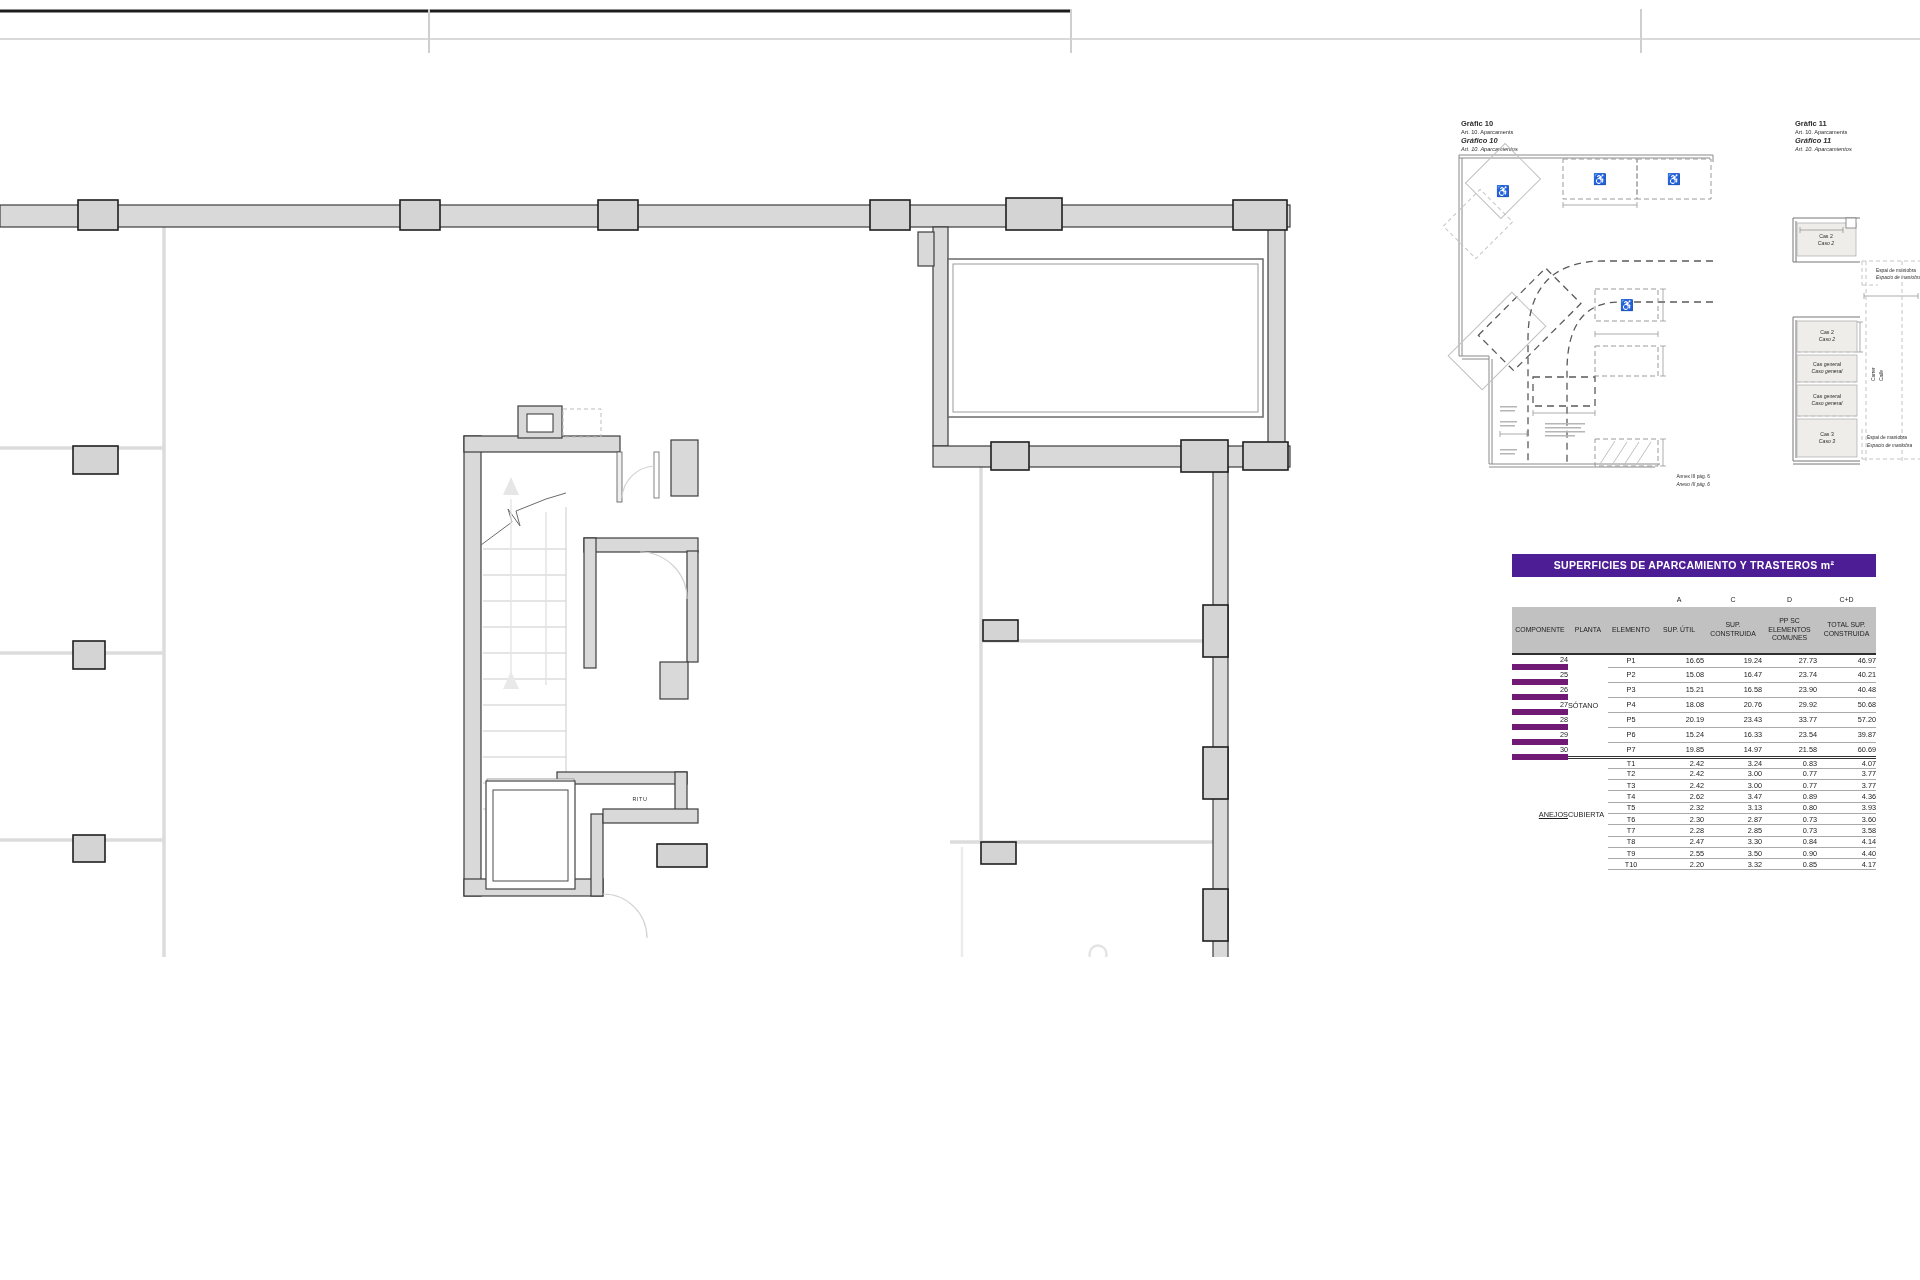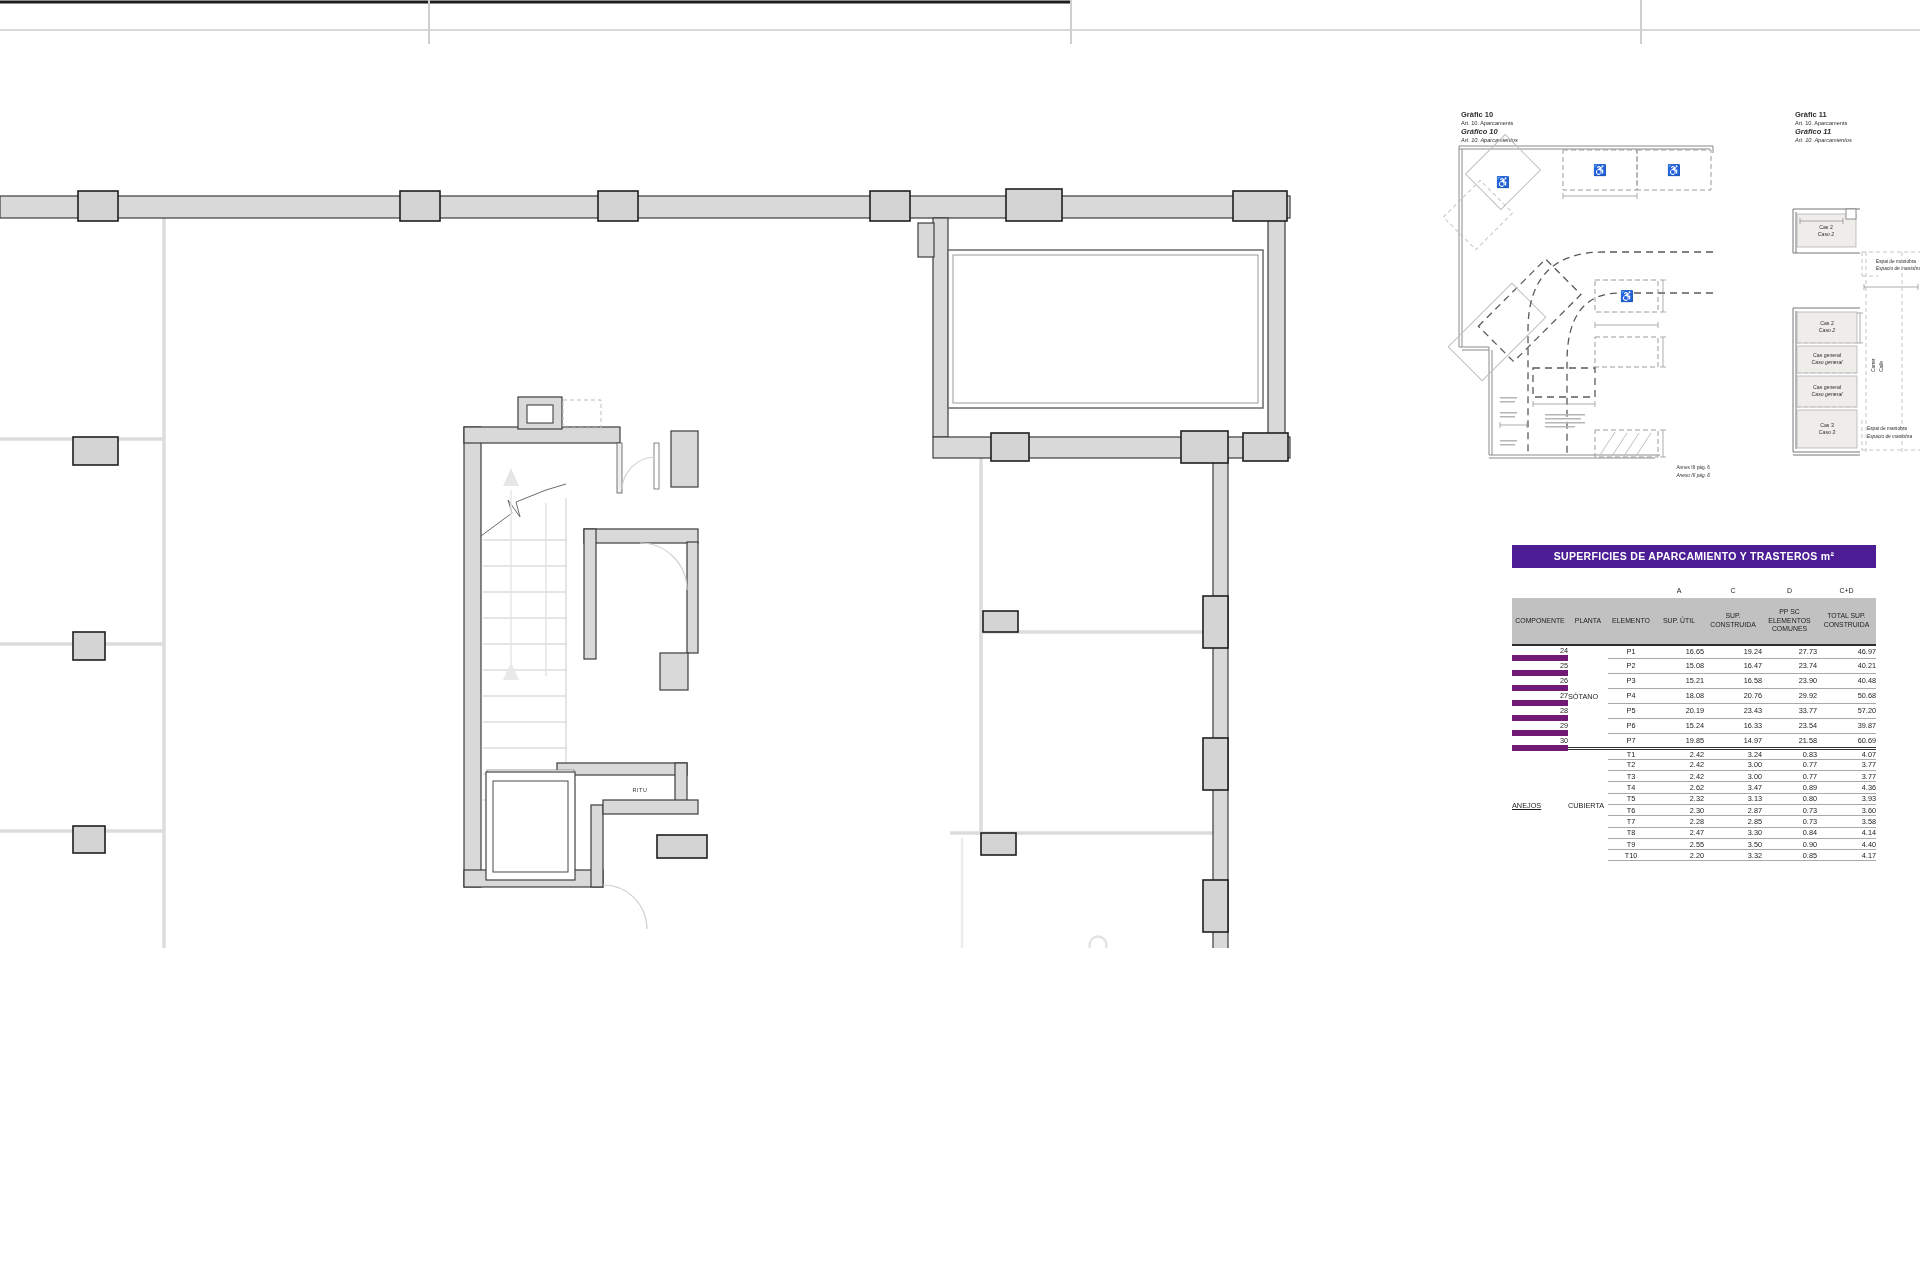--- a/index.html
+++ b/index.html
@@ -1,17 +1,17 @@
 <!DOCTYPE html>
 <html><head>
 <meta charset="utf-8">
 <style>
   html,body{margin:0;padding:0;background:#fff;}
   #sheet{position:relative;width:1920px;height:948px;background:#ffffff;overflow:hidden;
-         font-family:"Liberation Sans", sans-serif;}
+         font-family:"Liberation Sans", sans-serif;margin-top:9px;}
   svg{position:absolute;left:0;top:0;}
   .wall{fill:#d9d9d9;stroke:#3c3c3c;stroke-width:1.2;}
   .col{fill:#d4d4d4;stroke:#1f1f1f;stroke-width:1.6;}
   .lt{stroke:#dcdcdc;stroke-width:3.5;fill:none;}
   .vlt{stroke:#ececec;stroke-width:2.5;fill:none;}
   .tread{stroke:#cbcbcb;stroke-width:1;fill:none;}
   .arc{stroke:#d2d2d2;stroke-width:1.2;fill:none;}
   .g10line{stroke:#8a8a8a;stroke-width:1;fill:none;}
   .gdash{stroke:#9a9a9a;stroke-width:1;fill:none;stroke-dasharray:5 3;}
   .gdashb{stroke:#5a5a5a;stroke-width:1.3;fill:none;stroke-dasharray:7 5;}
@@ -34,21 +34,21 @@
   
   #tablebox{position:absolute;left:1512px;top:545px;width:364px;}
   #tbl-title{height:23px;line-height:23px;background:#4c1d95;color:#fff;
              font-weight:bold;font-size:10.5px;text-align:center;letter-spacing:.3px;}
   table.sup{border-collapse:collapse;table-layout:fixed;width:364px;font-size:7.3px;color:#1c1c1c;}
   table.sup td,table.sup th{padding:0;vertical-align:middle;overflow:hidden;}
   tr.letters td{height:26px;vertical-align:bottom;text-align:center;font-size:7px;padding-bottom:4px;}
   tr.heads td{background:#c1c1c1;text-align:center;font-size:6.9px;line-height:1.25;
               height:46px;border-bottom:2px solid #2e2e2e;}
   td.comp{text-align:right;padding-right:4px;border-bottom:6px solid #701a75;}
-  td.compspan{text-align:left;text-decoration:underline;}
+  td.compspan{text-align:right;text-decoration:underline;}
   td.planta{text-align:left;}
   td.elem{text-align:center;padding-left:2px;border-bottom:1px solid #a9a9a9;}
   td.num{text-align:right;padding-right:3px;border-bottom:1px solid #a9a9a9;}
   tbody tr{height:11.3px;}
   tr.section-start td{border-top:3px double #333;}
 </style>
 </head>
 <body>
 
 <div id="sheet">

